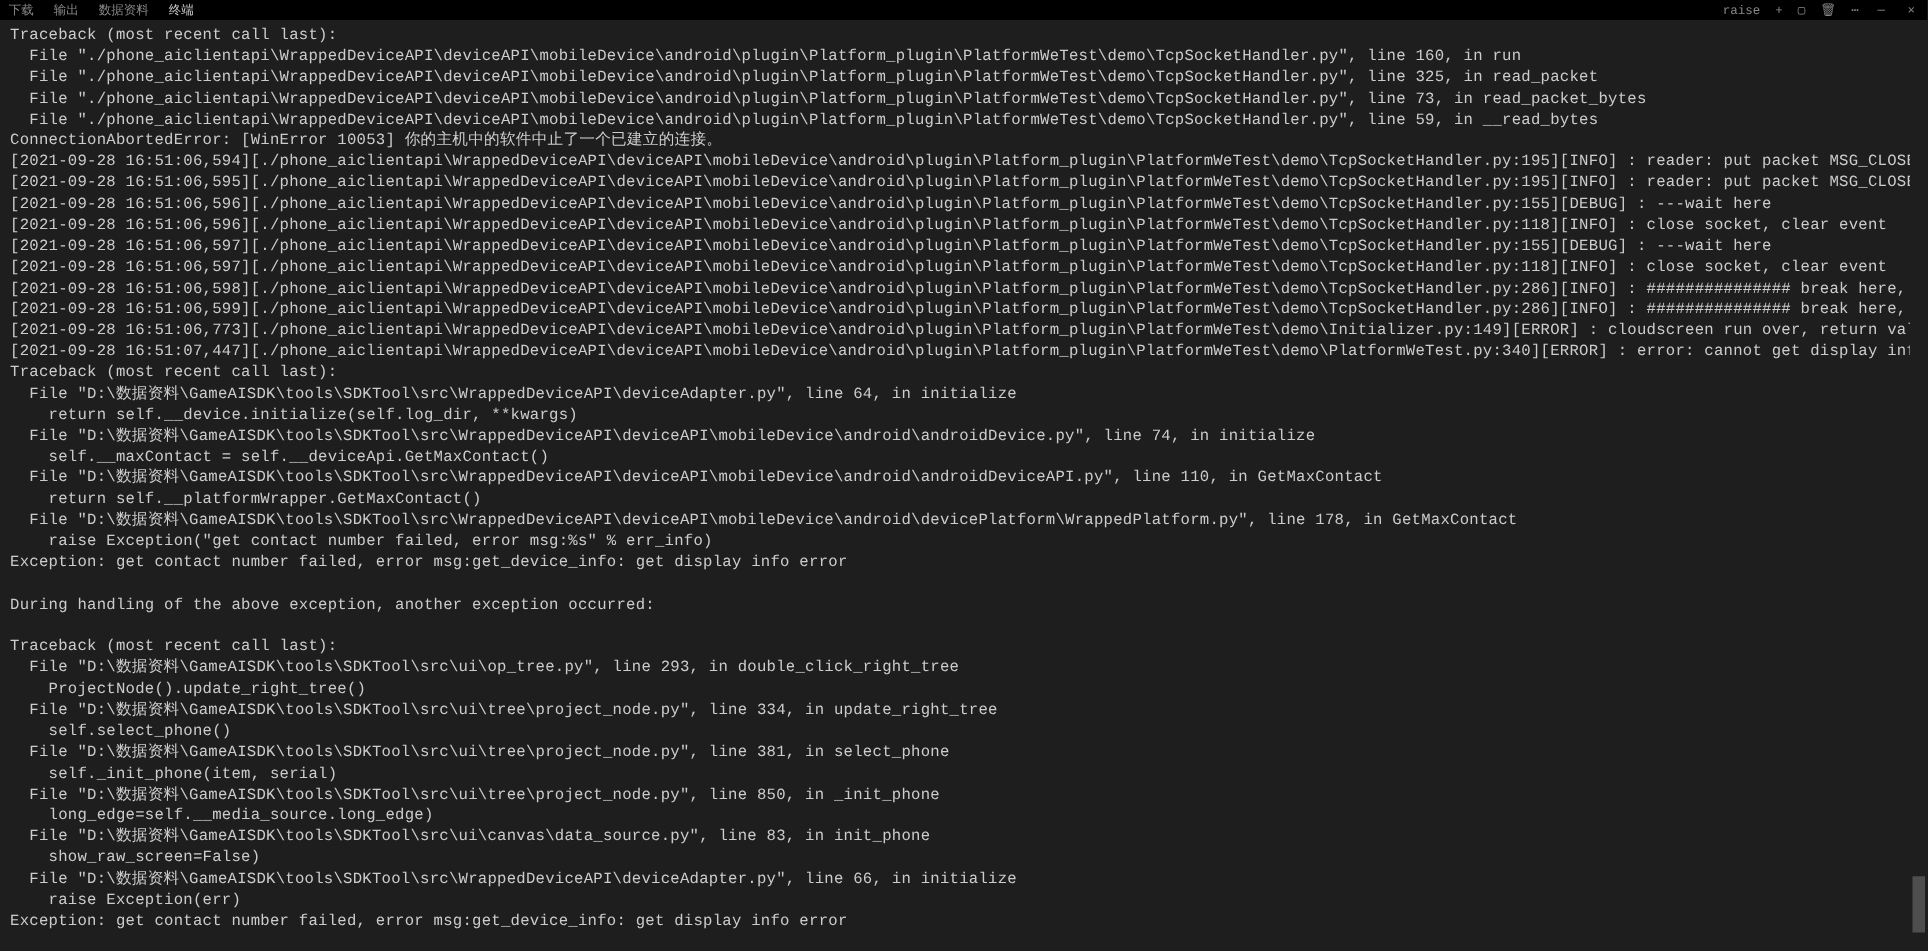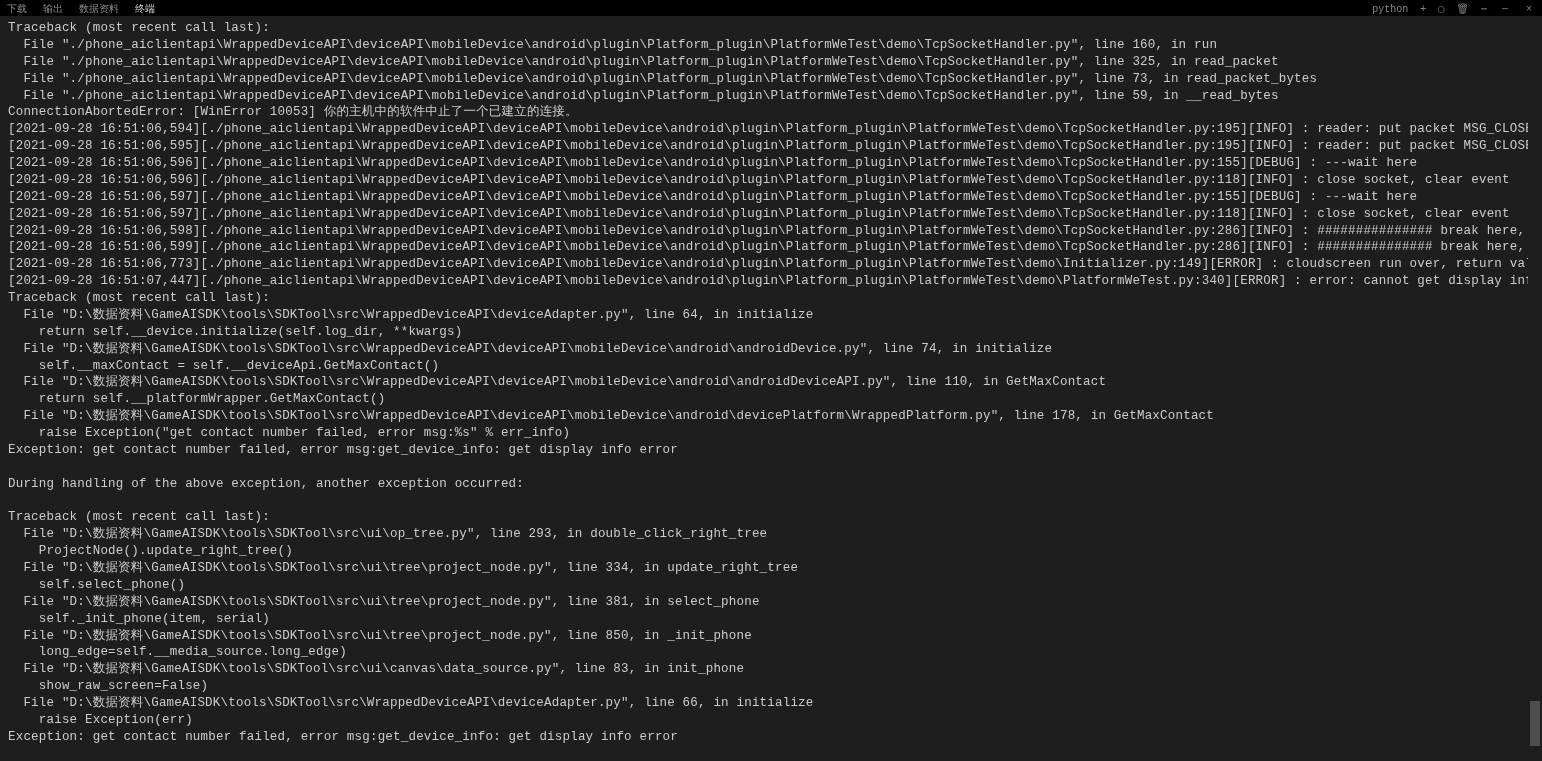--- a/index.html
+++ b/index.html
@@ -85,21 +85,21 @@
 <body>
 
 <div class="titlebar">
   <div class="titlebar-left">
     <span class="tab-item">下载</span>
     <span class="tab-item">输出</span>
     <span class="tab-item">数据资料</span>
     <span class="tab-item active">终端</span>
   </div>
   <div class="titlebar-right">
-    <span class="titlebar-icon">python</span>
+    <span class="titlebar-icon">raise</span>
     <span class="titlebar-icon">+</span>
     <span class="titlebar-icon">▢</span>
     <span class="titlebar-icon">🗑</span>
     <span class="titlebar-icon">⋯</span>
     <span class="win-control">─</span>
     <span class="win-control">×</span>
   </div>
 </div>
 
 <div class="terminal-container">

